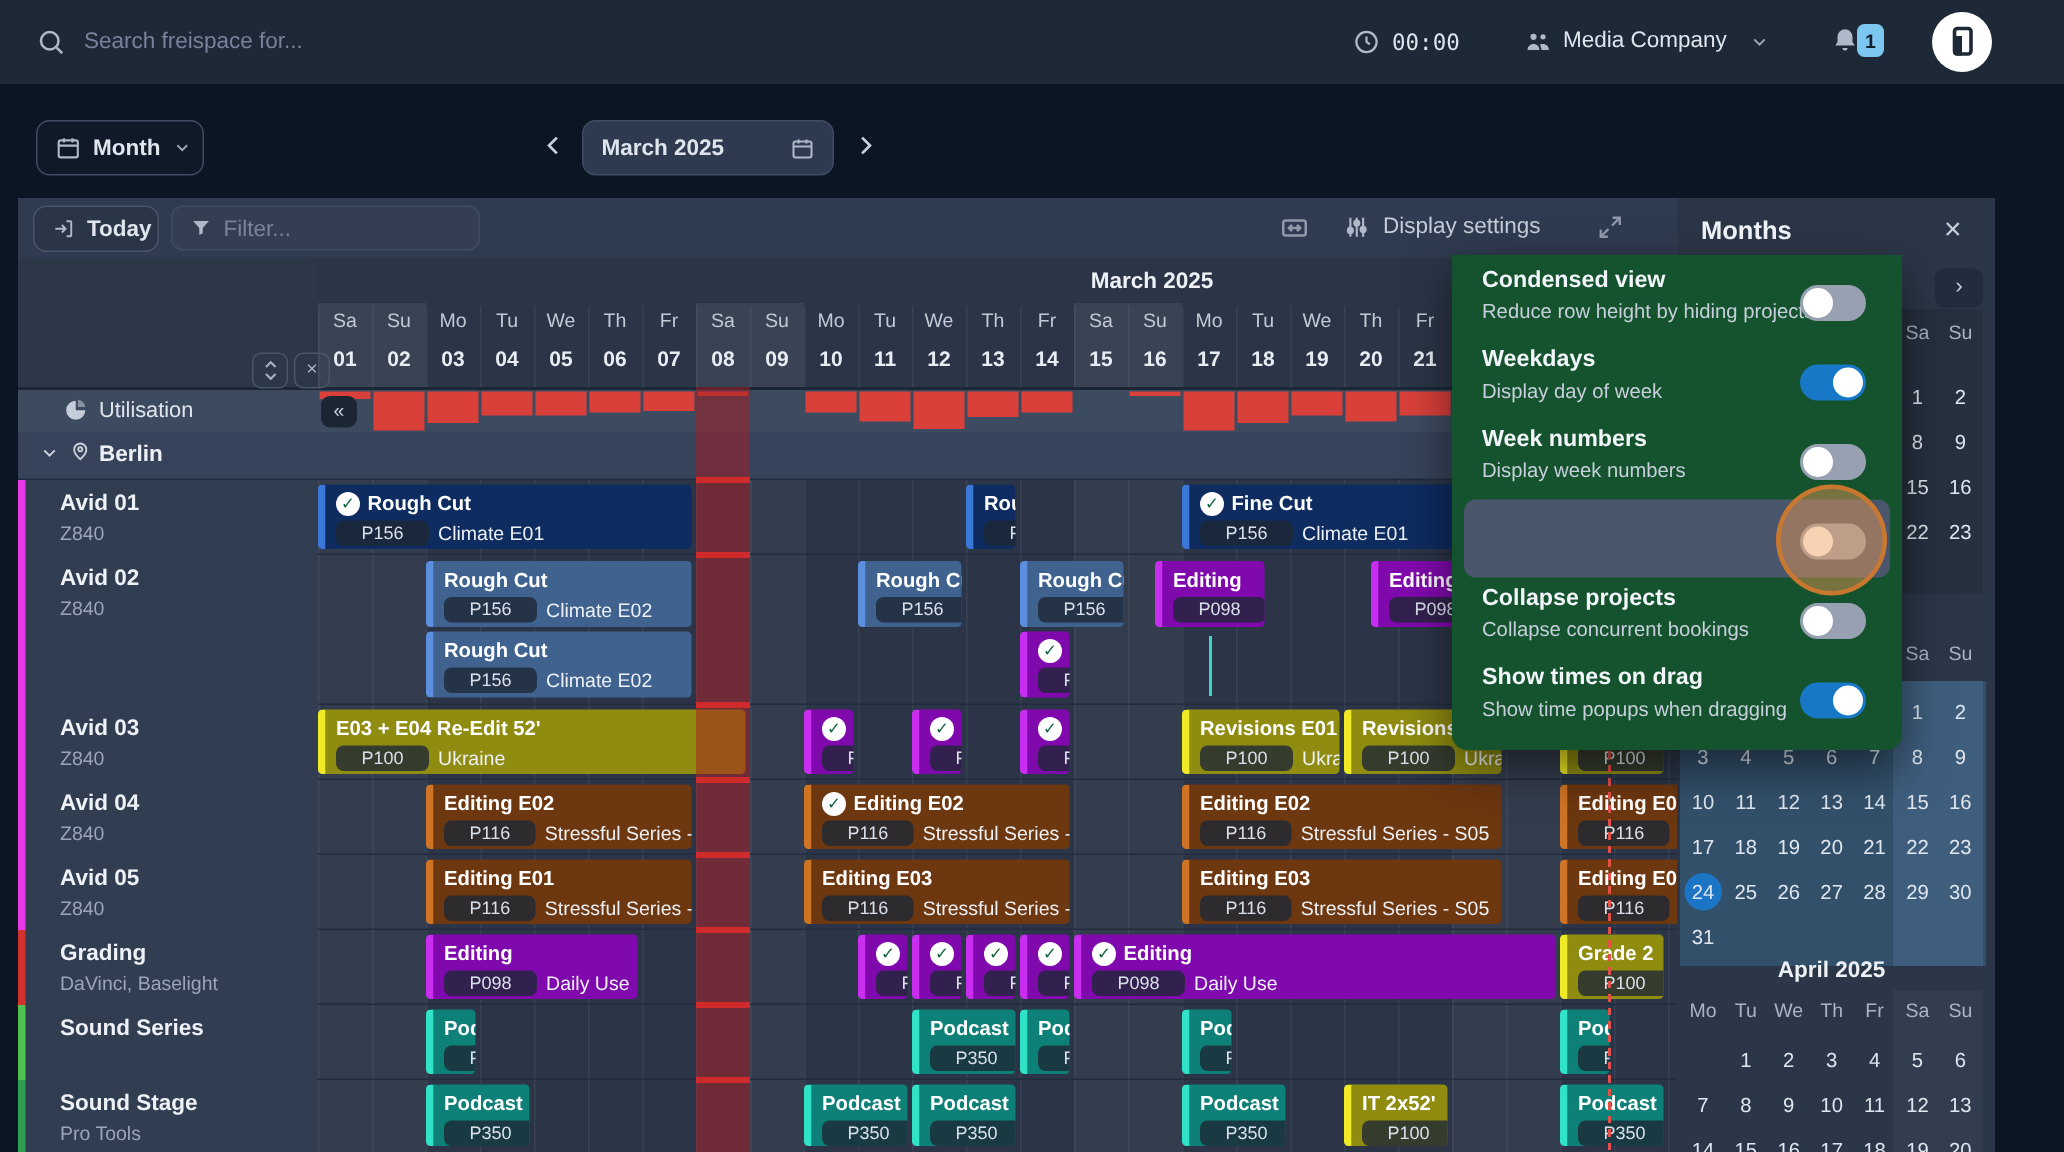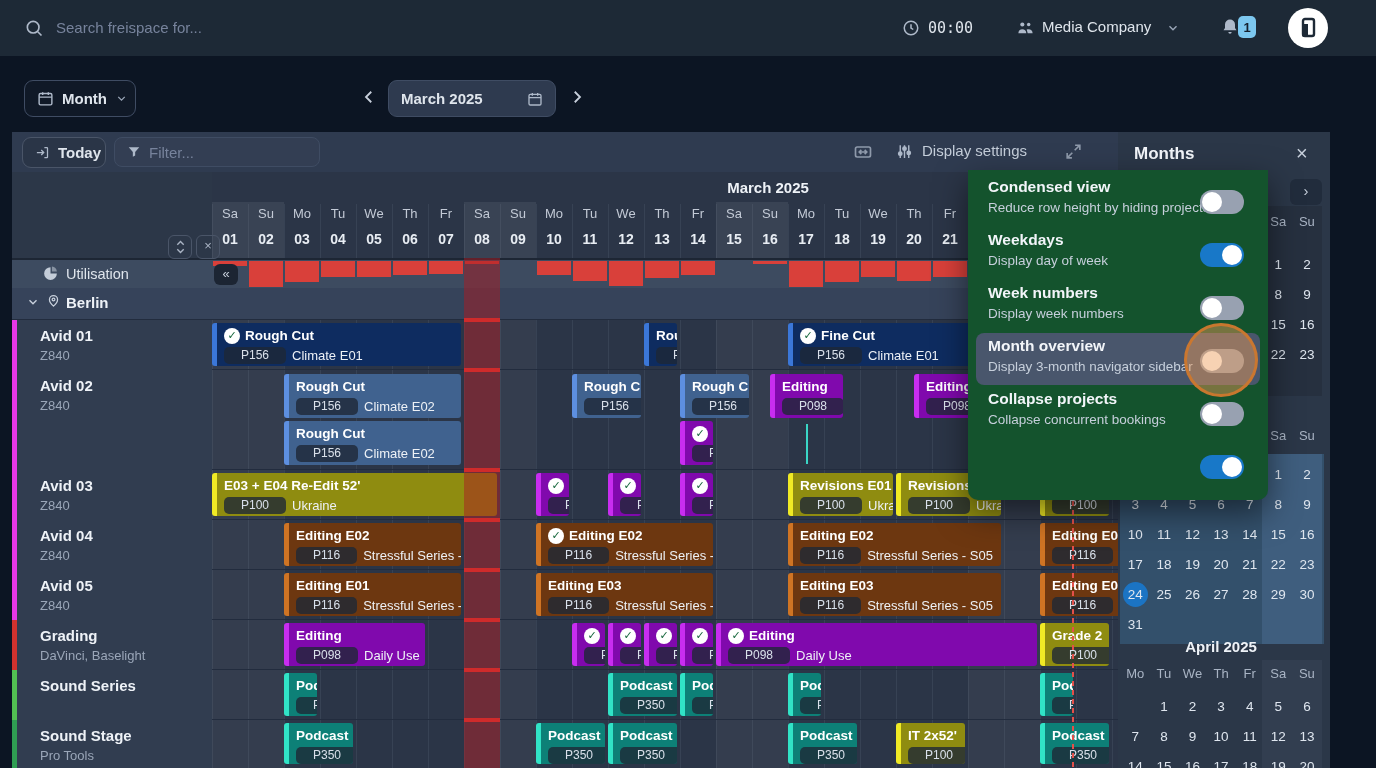--- a/index.html
+++ b/index.html
@@ -928,33 +928,33 @@
         <div class="knob" style="right: 2px;"></div>
       </div>
       <div style="position: absolute; left: 20px; top: 114px; width: 180px; height: 48px;">
         <div class="abs ds-label" style="position: absolute; left: 0px; top: 0px; white-space: nowrap;">Week numbers</div>
         <div class="abs ds-desc" style="position: absolute; left: 0px; top: 22px; white-space: nowrap;">Display week numbers</div>
       </div>
       <div class="abs tg" style="position: absolute; left: 232px; top: 126px; background: rgb(152, 161, 177);">
         <div class="knob" style="left: 2px;"></div>
       </div>
       <div style="position: absolute; left: 8px; top: 163px; width: 284px; height: 52px; background: rgb(73, 86, 108); border-radius: 8px;"></div>
-      <div style="position: absolute; left: 20px; top: 167px; width: 180px; height: 48px;">
-        <div class="abs ds-label" style="position: absolute; left: 0px; top: 0px; white-space: nowrap;">Month overview</div>
-        <div class="abs ds-desc" style="position: absolute; left: 0px; top: 22px; white-space: nowrap;">Display 3-month navigator sidebar</div>
-      </div>
       <div class="abs tg" style="position: absolute; left: 232px; top: 179px; background: rgb(152, 161, 177);">
         <div class="knob" style="left: 2px;"></div>
       </div>
       <div style="position: absolute; left: 216px; top: 153px; width: 74px; height: 74px; border-radius: 50%; background: rgba(238, 156, 86, 0.45); border: 3px solid rgba(205, 120, 45, 0.95); box-sizing: border-box;"></div>
       <div style="position: absolute; left: 20px; top: 220px; width: 180px; height: 48px;">
         <div class="abs ds-label" style="position: absolute; left: 0px; top: 0px; white-space: nowrap;">Collapse projects</div>
         <div class="abs ds-desc" style="position: absolute; left: 0px; top: 22px; white-space: nowrap;">Collapse concurrent bookings</div>
       </div>
       <div class="abs tg" style="position: absolute; left: 232px; top: 232px; background: rgb(152, 161, 177);">
         <div class="knob" style="left: 2px;"></div>
       </div>
+      <div style="position: absolute; left: 20px; top: 273px; width: 180px; height: 48px;">
+        <div class="abs ds-label" style="position: absolute; left: 0px; top: 0px; white-space: nowrap;">Show times on drag</div>
+        <div class="abs ds-desc" style="position: absolute; left: 0px; top: 22px; white-space: nowrap;">Show time popups when dragging</div>
+      </div>
       <div class="abs tg" style="position: absolute; left: 232px; top: 285px; background: rgb(24, 120, 200);">
         <div class="knob" style="right: 2px;"></div>
       </div>
     </div>
 
 </div>
 
 </body></html>

